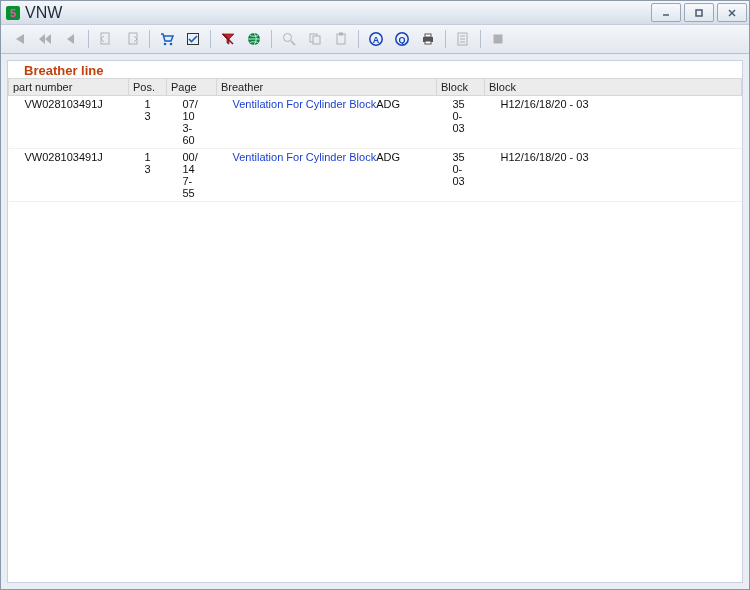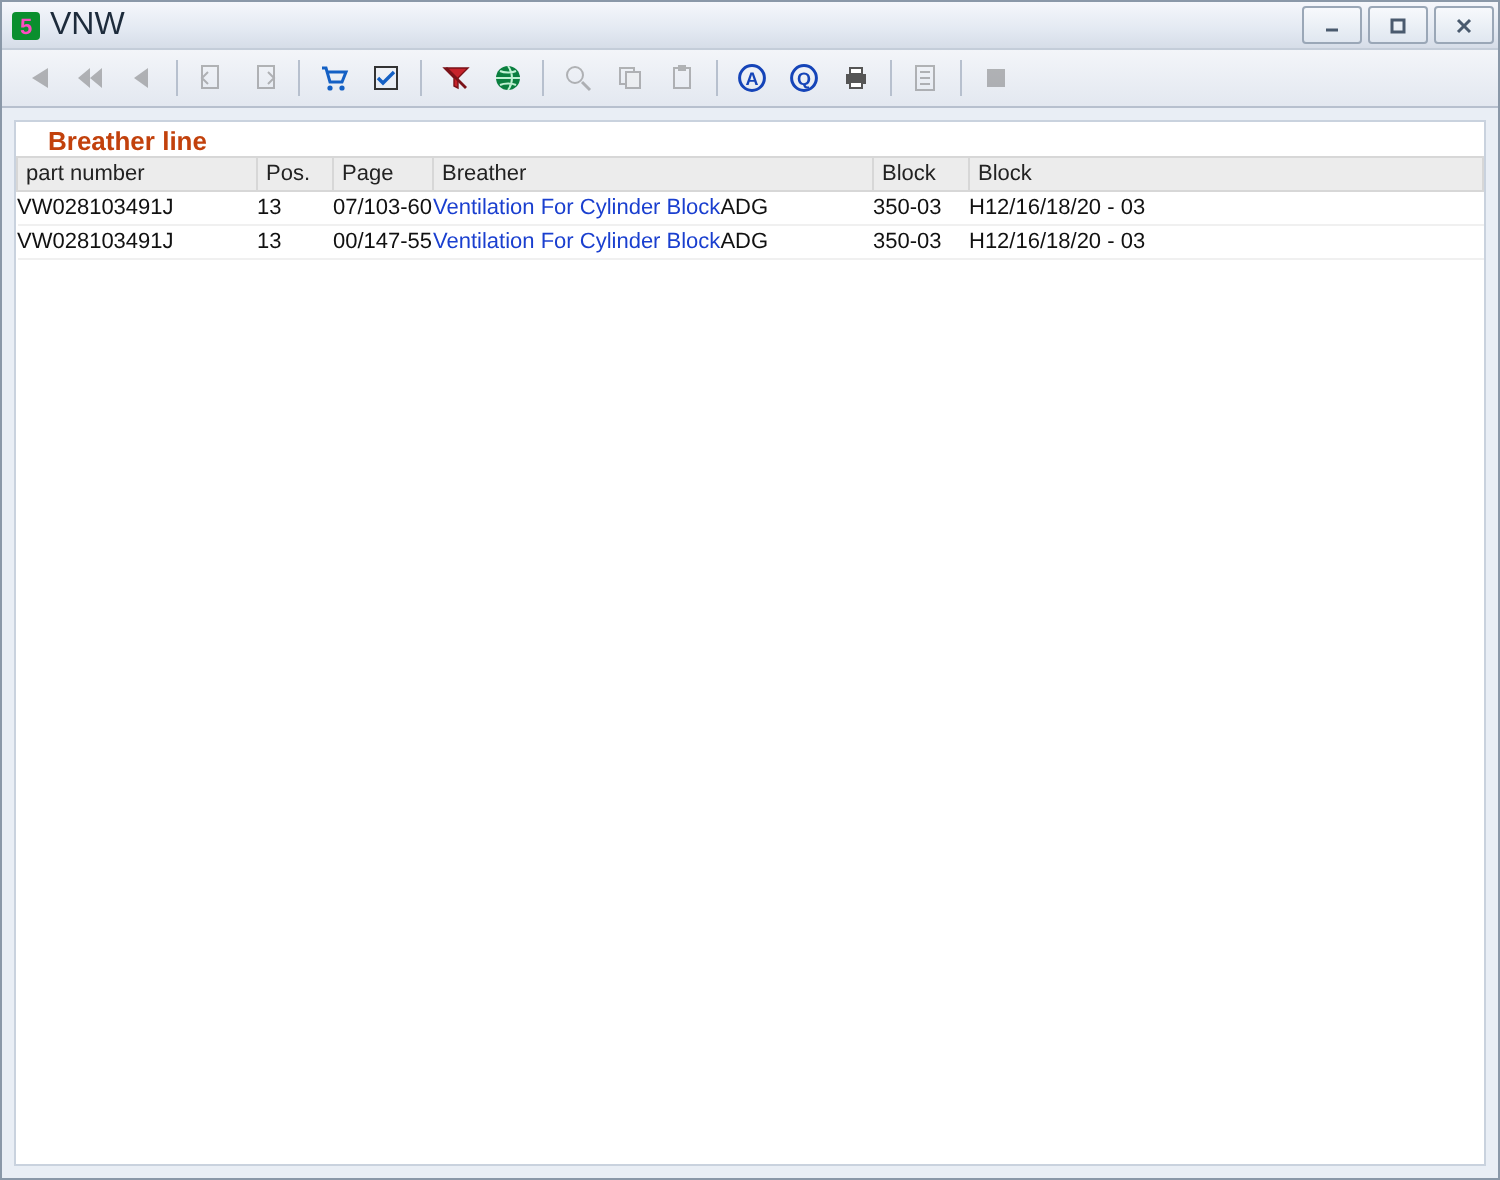--- a/index.html
+++ b/index.html
@@ -116,21 +116,21 @@
   }
   table.data th {
     text-align: left;
     font-weight: normal;
     background: #ececec;
     border: 1px solid #d7d7d7;
     padding: 2px 4px;
     color: #222;
   }
   table.data td {
-    padding: 2px 0;
+    padding: 2px 16px;
     vertical-align: top;
     border-bottom: 1px solid #f0f0f0;
     color: #111;
     word-wrap: break-word;
   }
   table.data td.link { color: #1a3fcf; margin-top: 16px; }
   table.data td.link .suffix { color:#111; }
   col.c-part{width:120px;} col.c-pos{width:38px;} col.c-page{width:50px;}
   col.c-head{width:220px;} col.c-fam{width:48px;} col.c-mod{width:auto;}
 </style>

